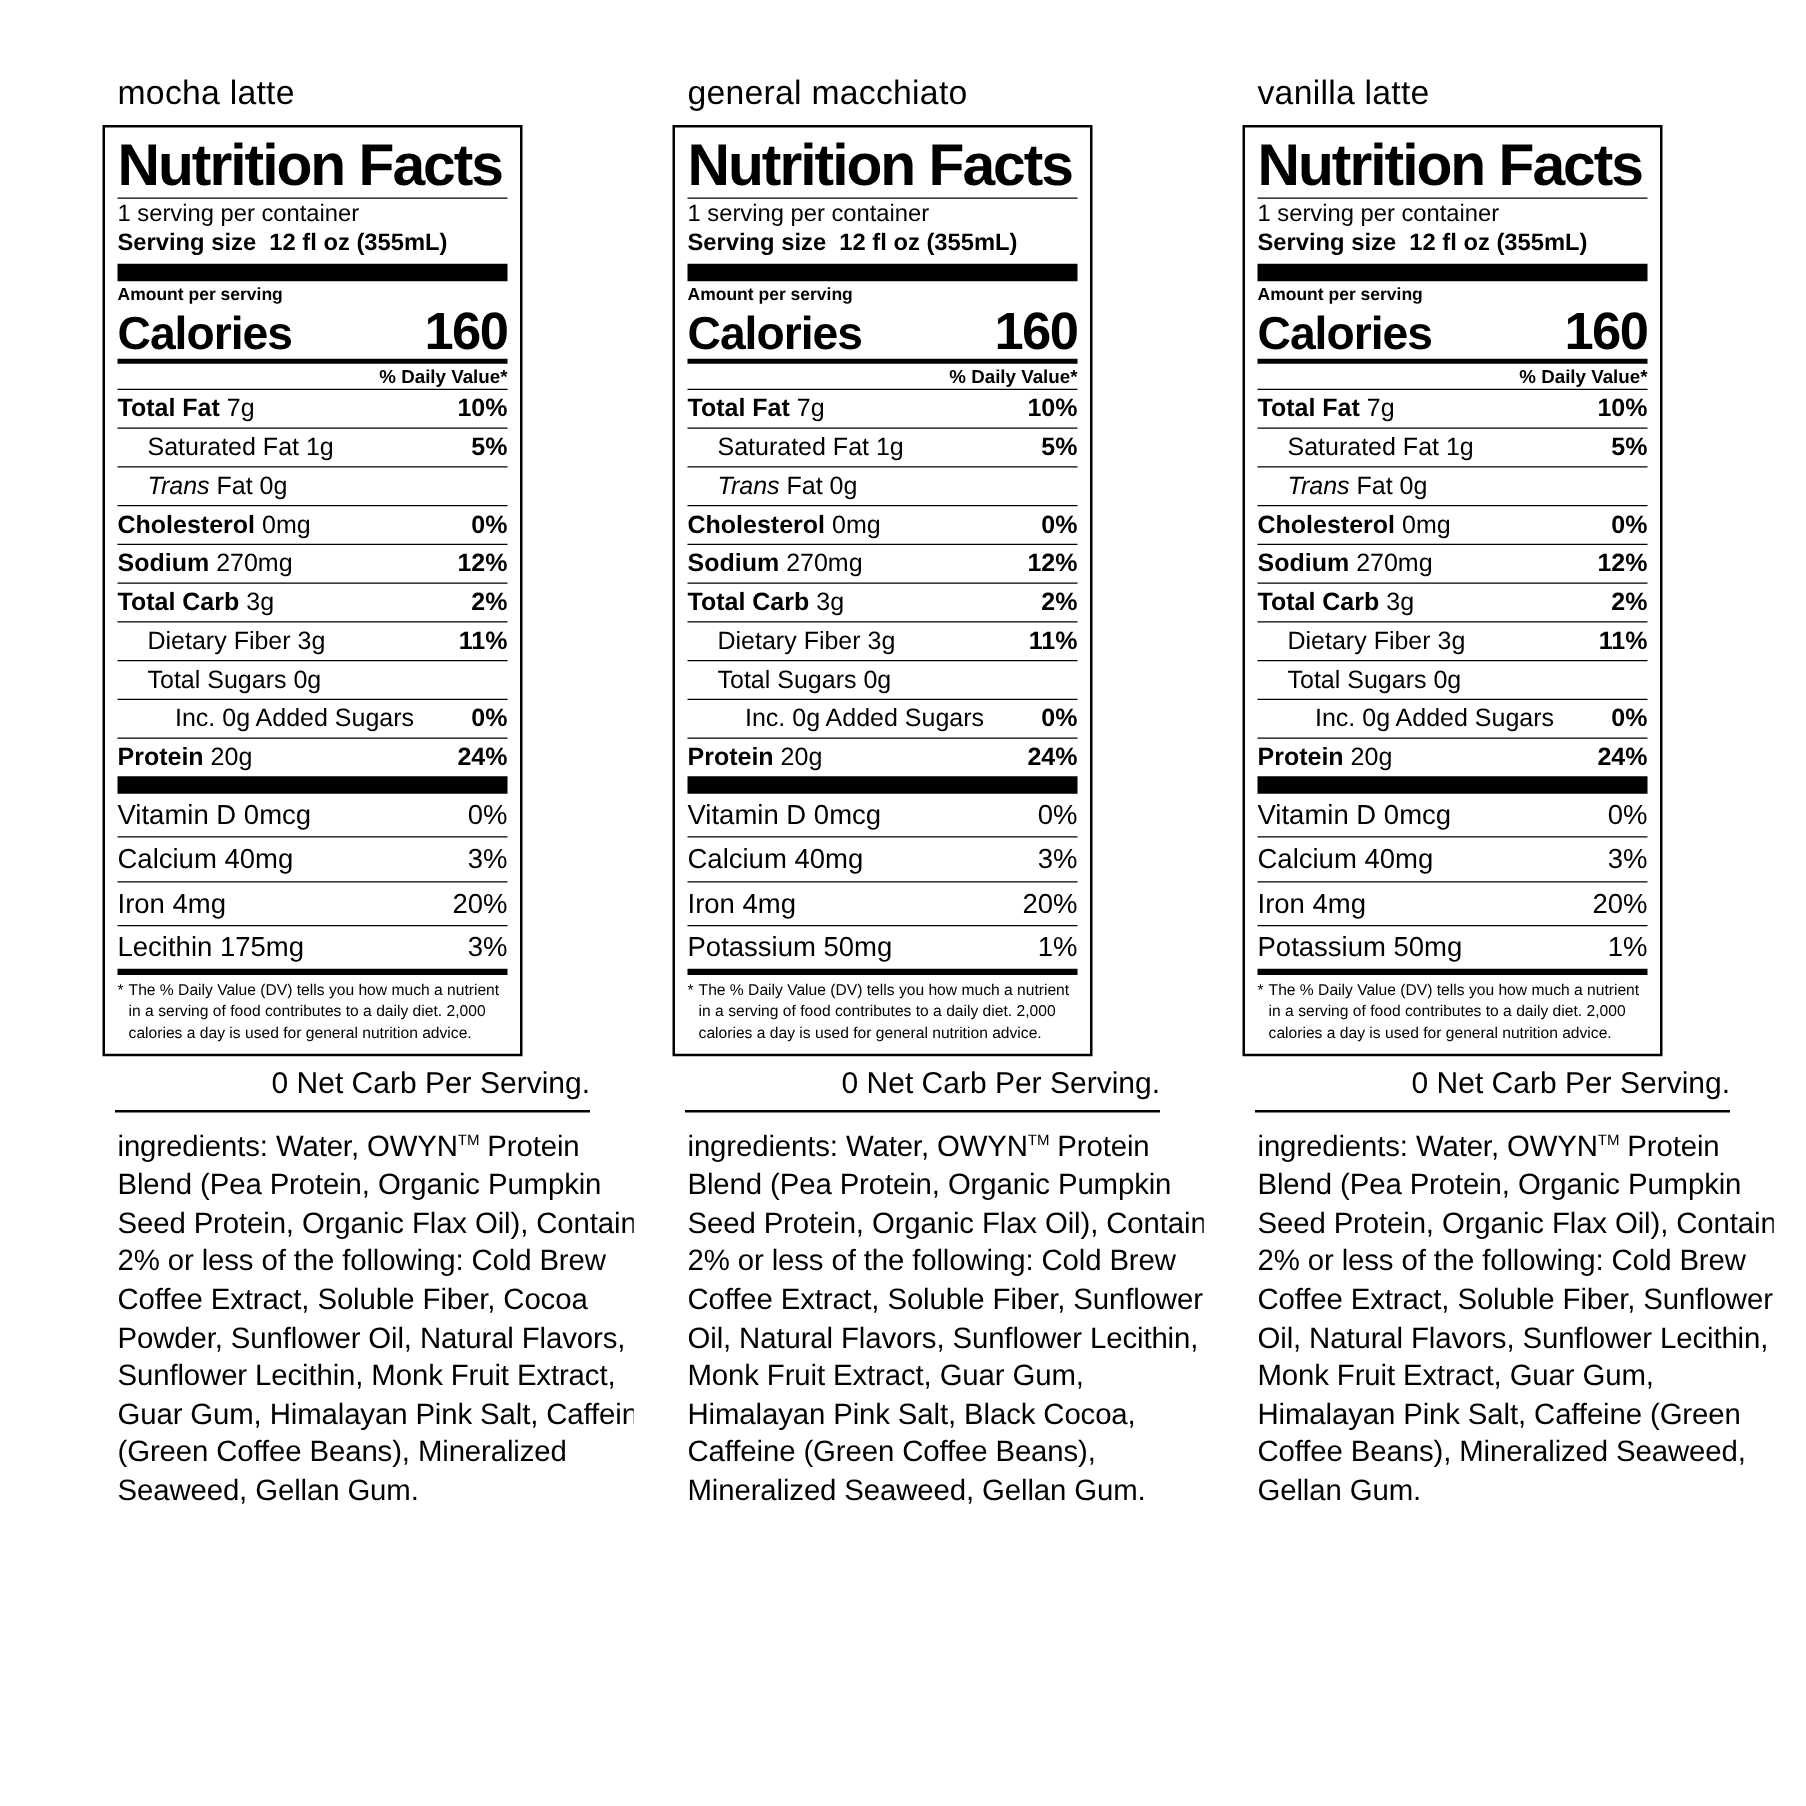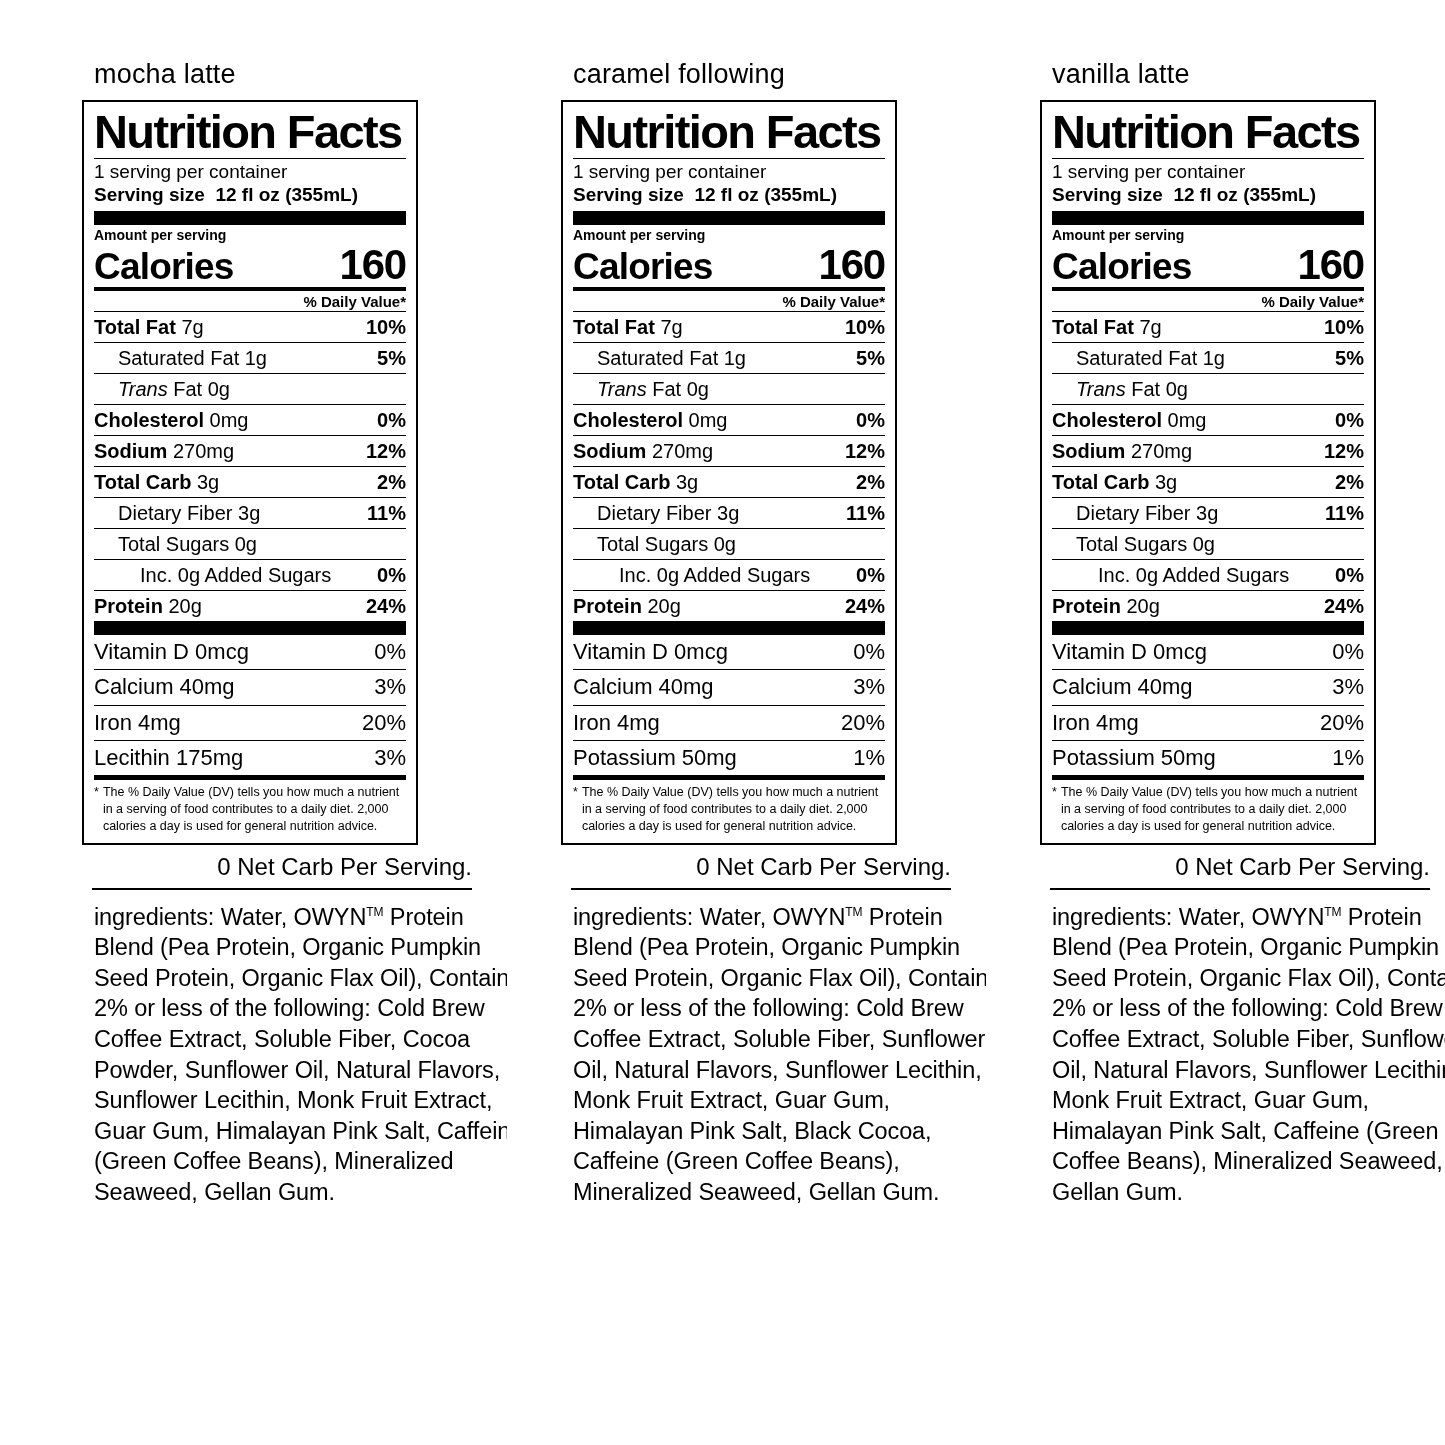--- a/index.html
+++ b/index.html
@@ -18,21 +18,21 @@
     position: relative;
     width: 1445px;
     height: 1445px;
     box-sizing: border-box;
     padding: 60px 0 0 0;
   }
   .columns {
     display: flex;
     align-items: flex-start;
     padding-left: 82px;
-    gap: 89px;
+    gap: 66px;
   }
   .column {
     width: 390px;
     box-sizing: border-box;
   }
   .flavor-title {
     font-size: 27px;
     font-weight: 400;
     letter-spacing: 0.2px;
     margin: 0 0 10px 12px;
@@ -257,21 +257,21 @@
             <span>The % Daily Value (DV) tells you how much a nutrient in a serving of food contributes to a daily diet. 2,000 calories a day is used for general nutrition advice.</span>
           </div>
         </div>
         <div class="net-carb">0 Net Carb Per Serving.</div>
         <div class="net-carb-rule"></div>
         <div class="col-clip">
           <div class="ingredients"><span>ingredients: Water, OWYN</span><sup>TM</sup><span> Protein Blend (Pea Protein, Organic Pumpkin Seed Protein, Organic Flax Oil), Contains 2% or less of the following: Cold Brew Coffee Extract, Soluble Fiber, Cocoa Powder, Sunflower Oil, Natural Flavors, Sunflower Lecithin, Monk Fruit Extract, Guar Gum, Himalayan Pink Salt, Caffeine (Green Coffee Beans), Mineralized Seaweed, Gellan Gum.</span></div>
         </div>
       </div>
       <div class="column">
-        <div class="flavor-title">caramel following</div>
+        <div class="flavor-title">general macchiato</div>
         <div class="nf-panel">
           <div class="nf-title">Nutrition Facts</div>
           <div class="rule-thin"></div>
           <div class="nf-servings">1 serving per container</div>
           <div class="nf-serving-size"><span>Serving size</span>&nbsp;&nbsp;<span class="ss-val">12 fl oz (355mL)</span></div>
           <div class="rule-thick"></div>
           <div class="nf-amount">Amount per serving</div>
           <div class="nf-calories-row">
             <div class="nf-calories-label">Calories</div>
             <div class="nf-calories-value">160</div>

